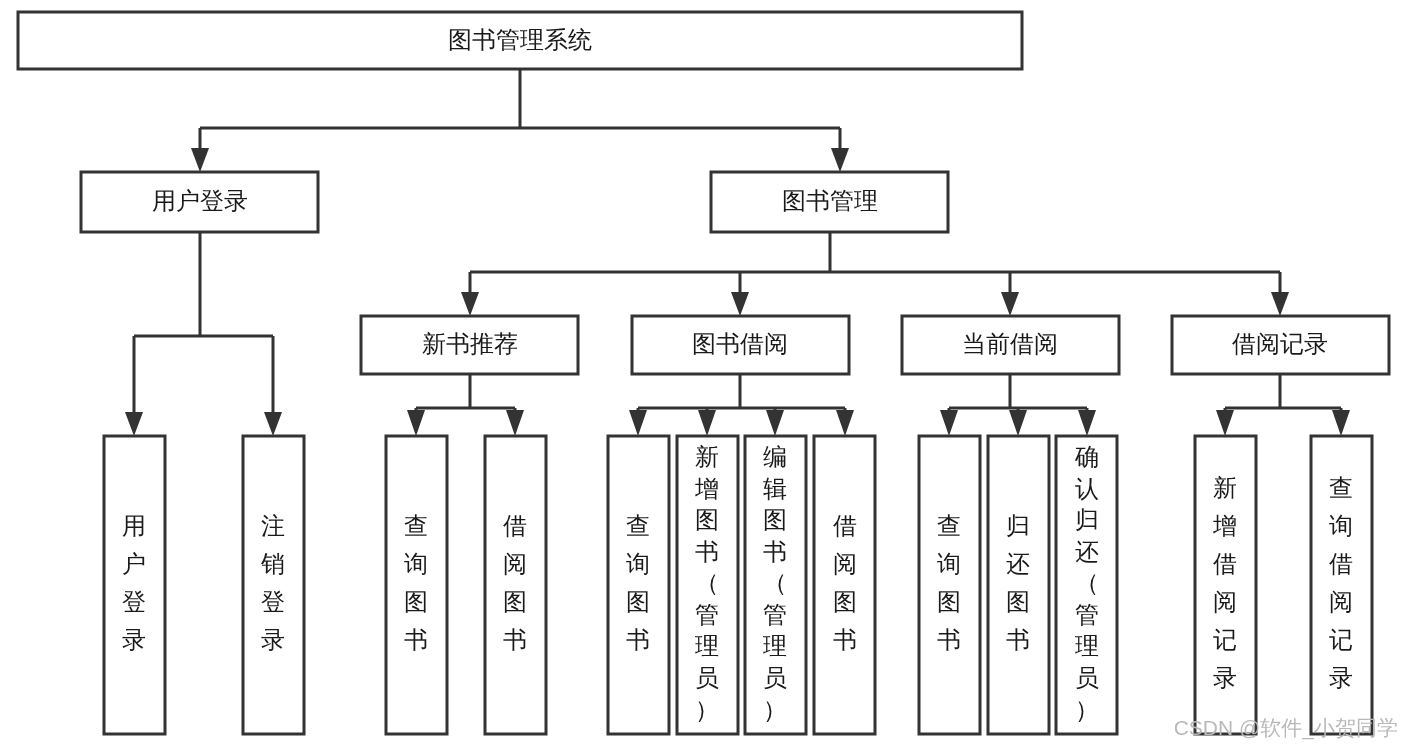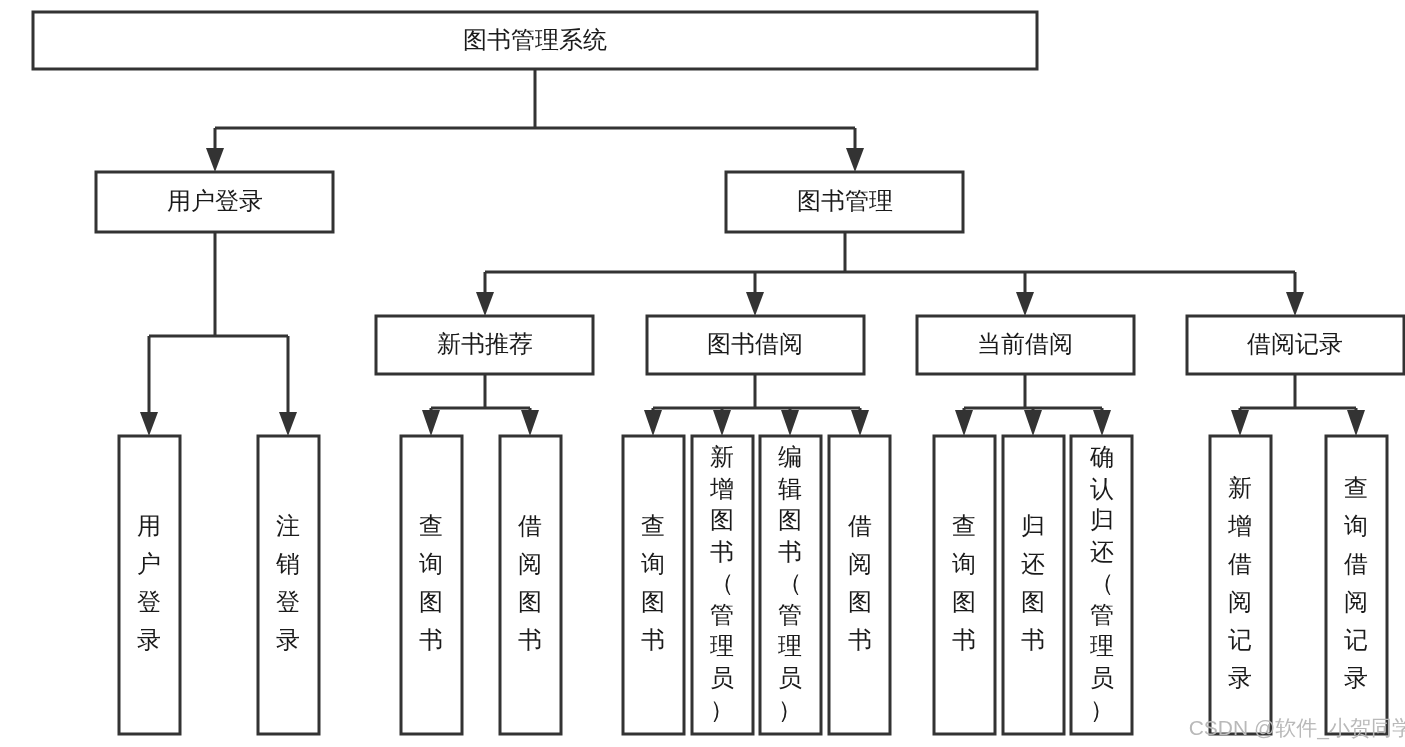--- a/index.html
+++ b/index.html
@@ -9,21 +9,21 @@
   }
   body {
     width: 1405px;
     height: 747px;
     position: relative;
     overflow: hidden;
     font-family: "Liberation Sans", "DejaVu Sans", sans-serif;
   }
   #diagram-root {
     position: absolute;
-    left: 15px; top: 0;
+    left: 0; top: 0;
     width: 1334px;
     height: 747px;
   }
   svg.diagram {
     display: block;
     width: 1405px;
     height: 747px;
   }
   .node-box {
     fill: #ffffff;

